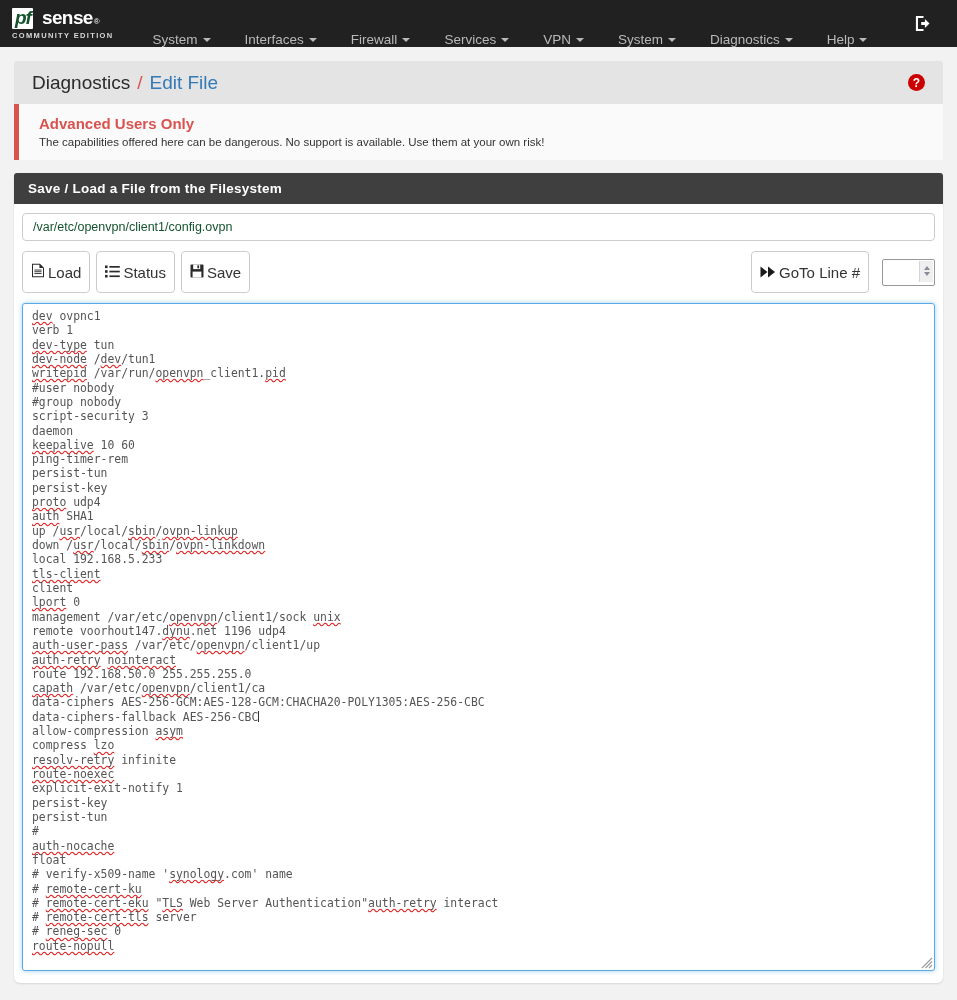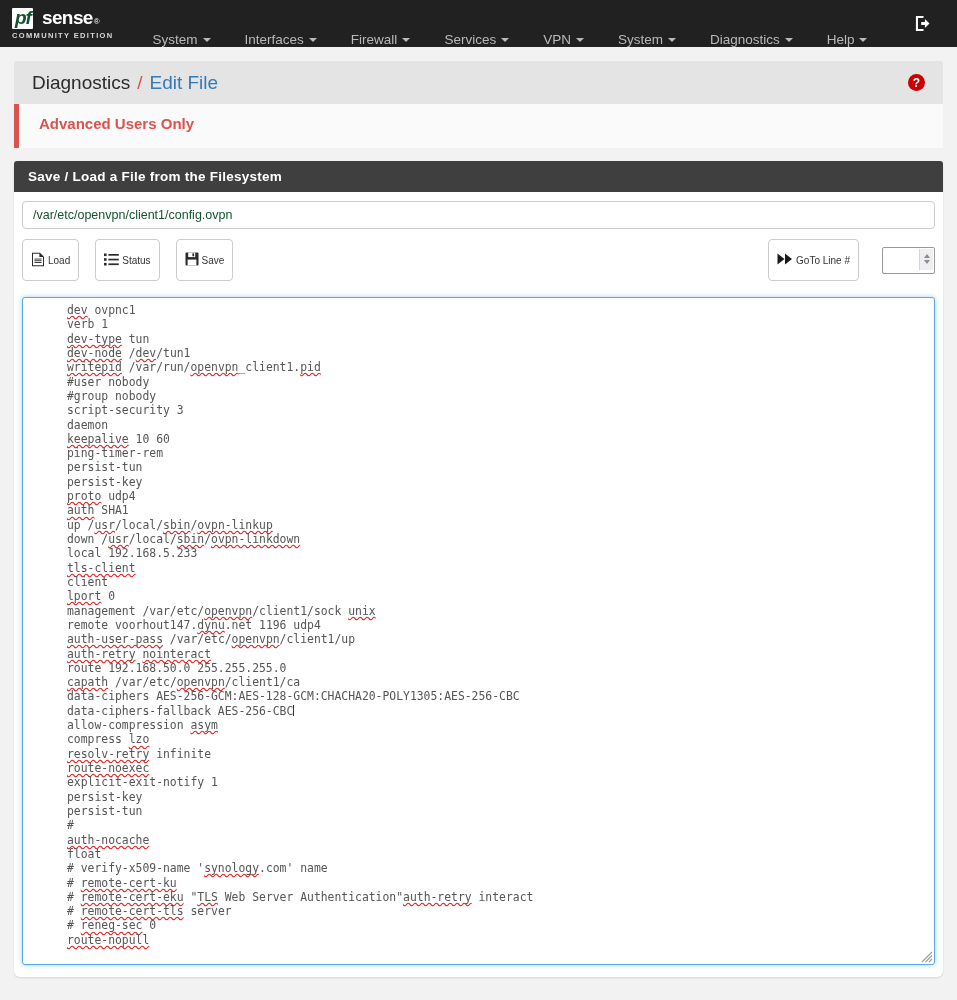--- a/index.html
+++ b/index.html
@@ -168,24 +168,24 @@
     margin-top: 10px;
   }
   .btn {
     display: inline-flex;
     align-items: center;
     gap: 3px;
     background: #ffffff;
     border: 1px solid #cccccc;
     border-radius: 4px;
     padding: 20px 8px;
-    font-size: 10px;
+    font-size: 15px;
     color: #333;
     cursor: pointer;
-    margin-right: 16px;
+    margin-right: 6px;
     height: 27px;
     white-space: nowrap;
   }
   .toolbar-right { margin-left: auto; display: flex; align-items: center; }
 
   .spin-wrap {
     position: relative;
     width: 53px; height: 27px;
     margin-left: 7px;
   }
@@ -210,28 +210,27 @@
     gap: 2px;
     cursor: pointer;
   }
   .spin-up, .spin-dn { width:0; height:0; border-left:3.5px solid transparent; border-right:3.5px solid transparent; }
   .spin-up { border-bottom: 4px solid #8a8a98; }
   .spin-dn { border-top: 4px solid #8a8a98; }
 
   
   .code-wrap {
     position: relative;
-    margin-top: 16px;
+    margin-top: 10px;
     border: 1px solid #5aa9e6;
     border-radius: 3px;
     background: #ffffff;
     box-shadow: 0 0 5px rgba(90,169,230,0.55);
     height: 668px;
     overflow: hidden;
-    padding-left: 35px;
   }
   .code-area {
     width: 100%; height: 100%;
     padding: 5px 6px 5px 9px;
     margin: 0;
     border: none;
     outline: none;
     resize: none;
     background: transparent;
     color: #555555;
@@ -302,20 +301,21 @@
 
   <div class="breadcrumb-bar">
     <span class="bc-parent">Diagnostics</span>
     <span class="bc-sep">/</span>
     <span class="bc-current">Edit File</span>
     <span class="help-icon">?</span>
   </div>
 
   <div class="alert-panel">
     <div class="alert-title">Advanced Users Only</div>
+    <div class="alert-body">The capabilities offered here can be dangerous. No support is available. Use them at your own risk!</div>
   </div>
 
   <div class="panel">
     <div class="panel-head">Save / Load a File from the Filesystem</div>
     <div class="panel-body">
 
       <input class="path-input" type="text" value="/var/etc/openvpn/client1/config.ovpn" style="">
 
       <div class="toolbar">
 

